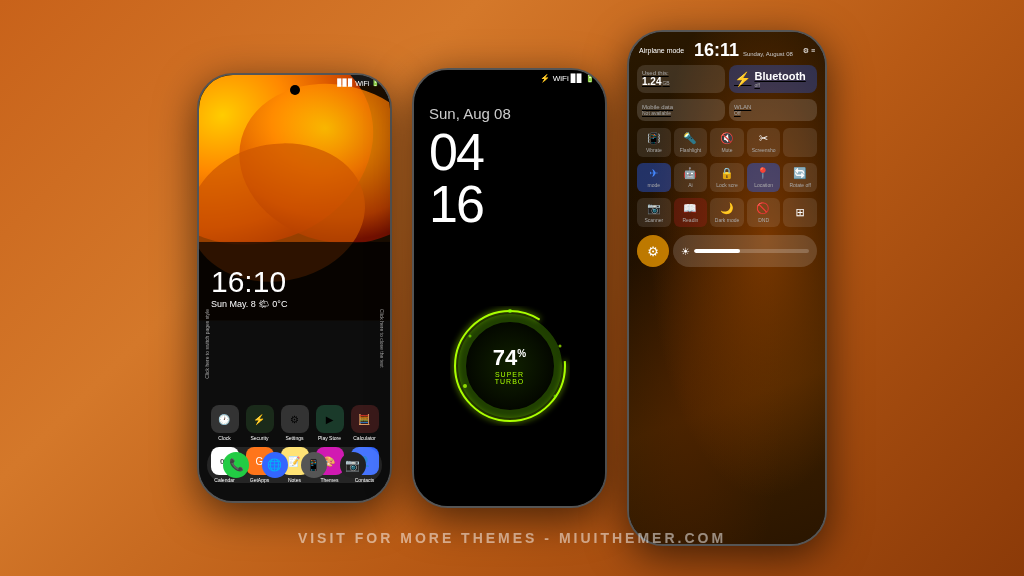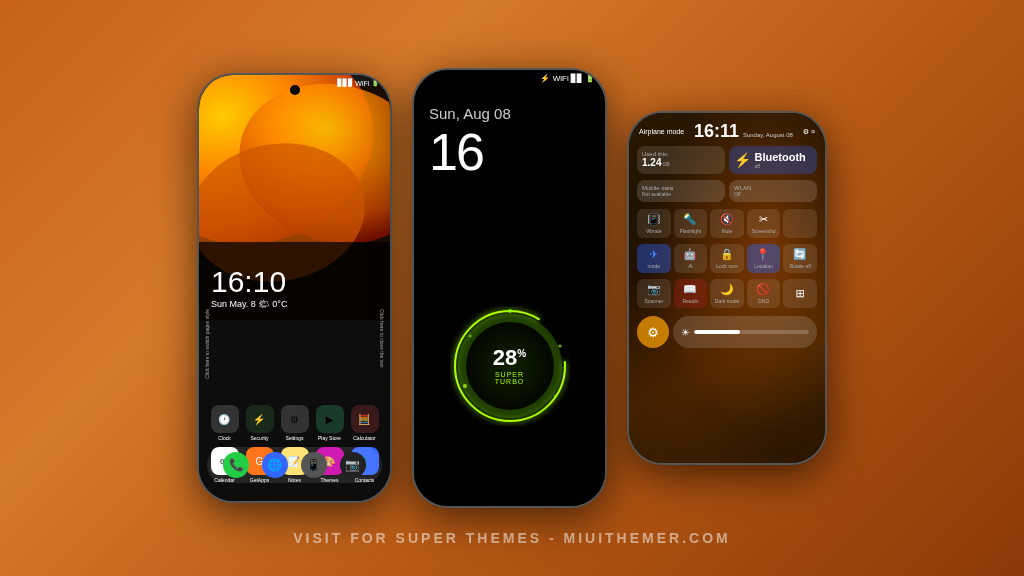--- a/index.html
+++ b/index.html
@@ -53,21 +53,21 @@
       height: 430px;
     }
 
     .phone-center {
       width: 195px;
       height: 440px;
     }
 
     .phone-right {
       width: 200px;
-      height: 354px;
+      height: 516px;
     }
 
     
     .punch-hole {
       position: absolute;
       top: 10px;
       left: 50%;
       transform: translateX(-50%);
       width: 10px;
       height: 10px;
@@ -277,20 +277,21 @@
       display: flex;
       gap: 2px;
       font-size: 7px;
       color: #fff;
     }
 
     .cc-cards {
       display: flex;
       gap: 4px;
       padding: 2px 4px;
+      text-decoration: underline;
     }
 
     .cc-card {
       flex: 1;
       background: rgba(255,255,255,0.15);
       border-radius: 8px;
       padding: 5px;
     }
 
     .cc-card-data {
@@ -537,20 +538,21 @@
         <div class="status-icons">
           <span style="font-size:8px;">⚡</span>
           <span style="font-size:8px;">WiFi</span>
           <span style="font-size:8px;">▊▊</span>
           <span style="font-size:8px;">🔋</span>
         </div>
       </div>
 
       <div class="center-top-info">
         <div class="center-date">Sun, Aug 08</div>
+        <div class="center-time-large">04</div>
         <div class="center-time-large">16</div>
       </div>
 
       <div class="turbo-container">
         
         <svg width="120" height="120" viewBox="0 0 120 120">
           <defs>
             <radialGradient id="tuGrad" cx="50%" cy="50%" r="50%">
               <stop offset="0%" stop-color="rgba(20,40,0,0.8)"></stop>
               <stop offset="100%" stop-color="rgba(0,0,0,0.9)"></stop>
@@ -568,21 +570,21 @@
           <circle cx="60" cy="60" r="48" fill="none" stroke="rgba(100,200,0,0.3)" stroke-width="8"></circle>
 
           <circle cx="60" cy="5" r="2" fill="#88ff00" opacity="0.8"></circle>
           <circle cx="110" cy="40" r="1.5" fill="#aaff00" opacity="0.7"></circle>
           <circle cx="105" cy="90" r="1.5" fill="#88ff00" opacity="0.6"></circle>
           <circle cx="15" cy="80" r="2" fill="#aaff00" opacity="0.8"></circle>
           <circle cx="20" cy="30" r="1.5" fill="#88ff00" opacity="0.6"></circle>
         </svg>
         <div style="position:absolute;top:50%;left:50%;transform:translate(-50%,-50%);text-align:center;">
           <div style="font-size:22px;font-weight:bold;color:#fff;line-height:1;">
-            <span>28</span><sup style="font-size:10px;">%</sup>
+            <span>74</span><sup style="font-size:10px;">%</sup>
           </div>
           <div style="font-size:7px;color:#aaff00;letter-spacing:1px;margin-top:2px;">SUPER TURBO</div>
         </div>
       </div>
     </div>
   </div>
 
   <div class="phone phone-right">
     <div class="screen">
       <div class="wallpaper-glow"></div>
@@ -706,13 +708,13 @@
               <div class="brightness-fill"></div>
             </div>
           </div>
         </div>
       </div>
     </div>
   </div>
 
 </div>
 
-<div class="watermark">VISIT FOR SUPER THEMES - MIUITHEMER.COM</div>
+<div class="watermark">VISIT FOR MORE THEMES - MIUITHEMER.COM</div>
 
 </body></html>

